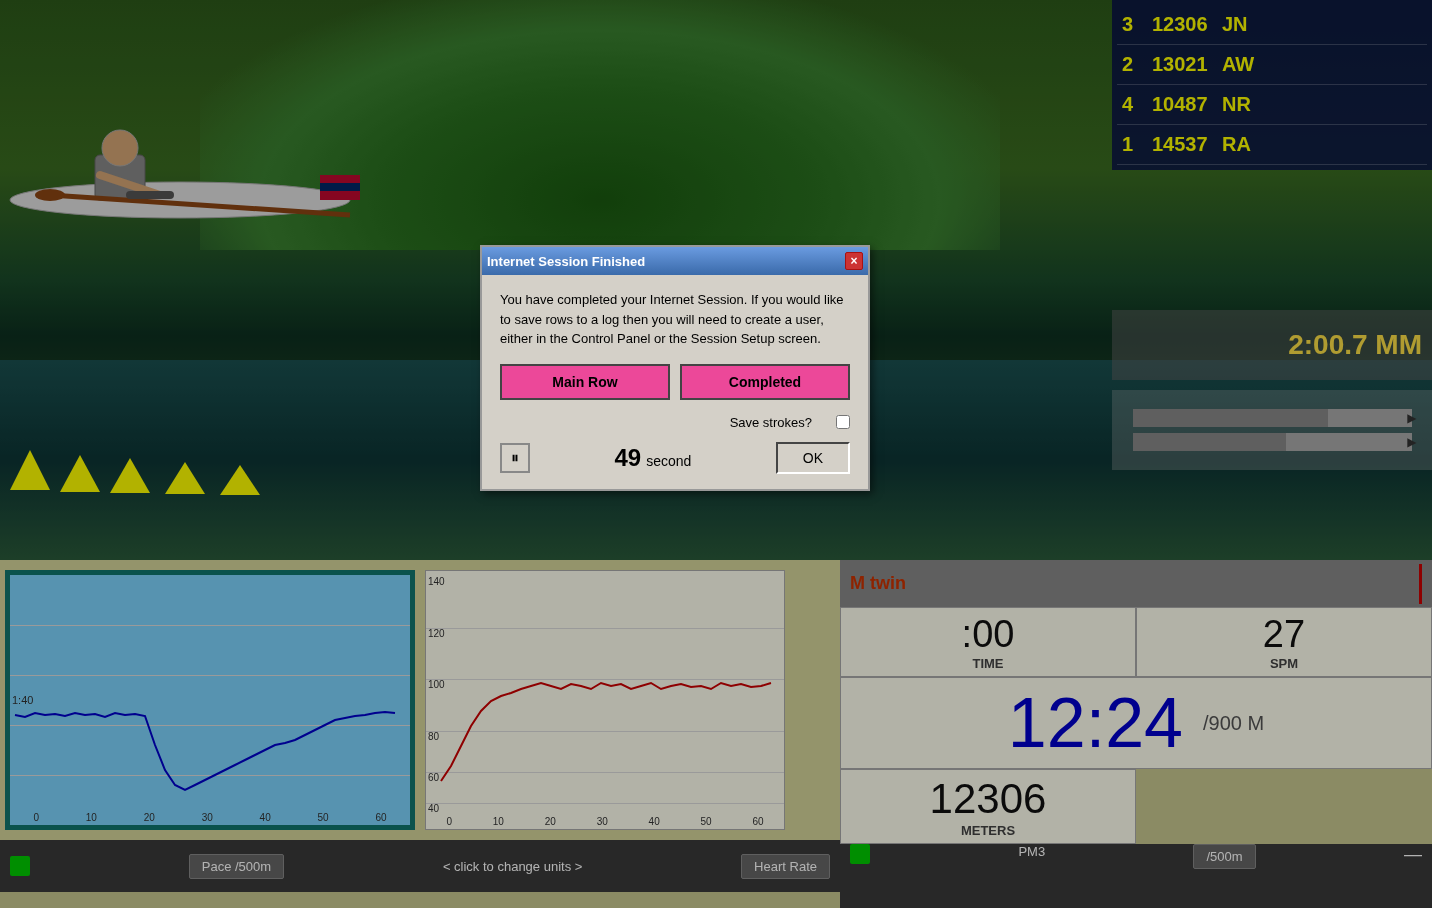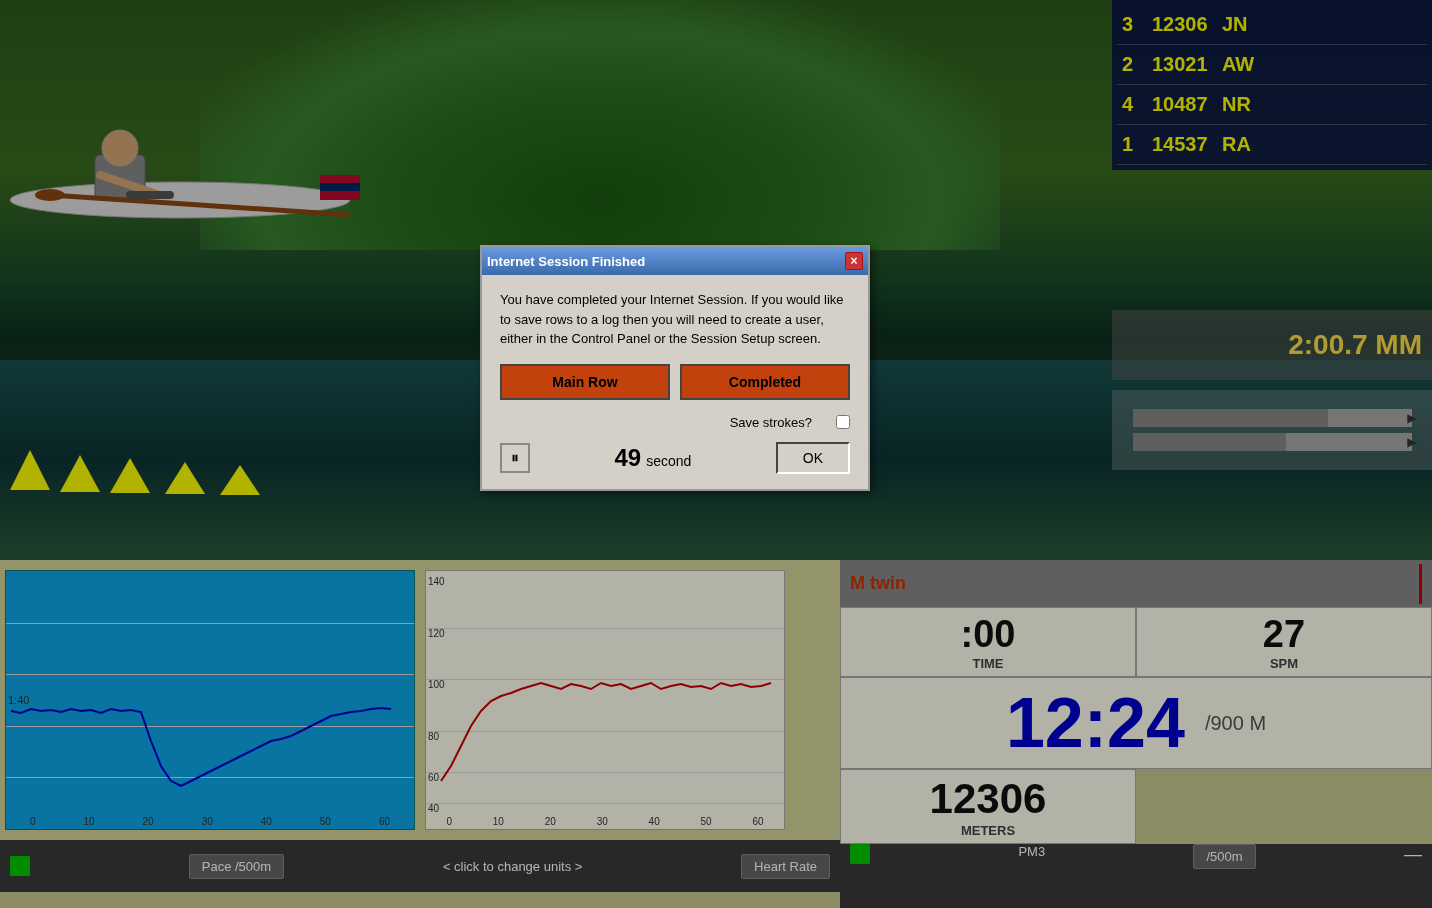--- a/index.html
+++ b/index.html
@@ -68,21 +68,21 @@
     
     .graphs-area {
       width: 840px; height: 348px;
       display: flex; flex-direction: column;
     }
     .graph-charts {
       display: flex; width: 100%; height: 280px; background: #d4d49a;
     }
     .graph-left {
       width: 410px; height: 260px; margin: 10px 5px;
-      background: #0ea5e9; border: 1px solid #0f766e;
+      background: #7dd3fc; border: 5px solid #0f766e;
       position: relative; overflow: hidden;
     }
     .graph-right {
       width: 360px; height: 260px; margin: 10px 5px;
       background: #fffff0; border: 1px solid #aaa;
       position: relative; overflow: hidden;
     }
     .graph-label-y {
       position: absolute; left: 2px; top: 50%; transform: translateY(-50%);
       font-size: 11px; color: #333;
@@ -120,21 +120,21 @@
     .stats-header-text { color: #cc3300; font-size: 18px; font-weight: bold; }
 
     .stats-grid {
       display: grid; grid-template-columns: 1fr 1fr; flex: 1;
     }
     .stat-cell {
       border: 1px solid #aaa; display: flex; flex-direction: column;
       align-items: center; justify-content: center; background: #fffff0;
       padding: 5px;
     }
-    .stat-value { font-size: 36px; font-weight: bold; color: #0000cc; text-align: right; }
+    .stat-value { font-size: 36px; font-weight: normal; color: #0000cc; text-align: right; }
     .stat-value.black { color: #111; }
     .stat-value.red { color: #cc0000; }
     .stat-value.large { font-size: 52px; }
     .stat-label { font-size: 13px; color: #444; font-weight: bold; }
     .stat-unit { font-size: 18px; color: #555; }
 
     .stats-bottom {
       height: 68px; background: #3a3a3a; display: flex; align-items: flex-start;
       justify-content: space-between; padding: 0 10px;
     }
@@ -160,21 +160,21 @@
       width: 18px; height: 18px; background: #cc3333;
       border: 1px solid #aa1111; border-radius: 2px;
       display: flex; align-items: center; justify-content: center;
       cursor: pointer; color: white; font-size: 12px; font-weight: bold;
     }
     .dialog-body { padding: 15px 18px; background: #d4d0c8; }
     .dialog-message { font-size: 13px; color: #000; line-height: 1.5; margin-bottom: 15px; }
     .dialog-buttons { display: flex; gap: 10px; margin-bottom: 15px; }
     .dialog-btn-main {
       flex: 1; padding: 8px 22px; font-size: 14px; font-weight: bold;
-      background: #c2410c; border: 2px solid #444; cursor: pointer;
+      background: #ec4899; border: 2px solid #444; cursor: pointer;
       text-align: center;
     }
     .dialog-save-row {
       display: flex; align-items: center; justify-content: flex-end;
       margin-bottom: 12px; gap: 24px;
     }
     .dialog-save-label { font-size: 13px; color: #000; }
     .dialog-checkbox { width: 14px; height: 14px; }
     .dialog-bottom {
       display: flex; align-items: center; justify-content: space-between;

